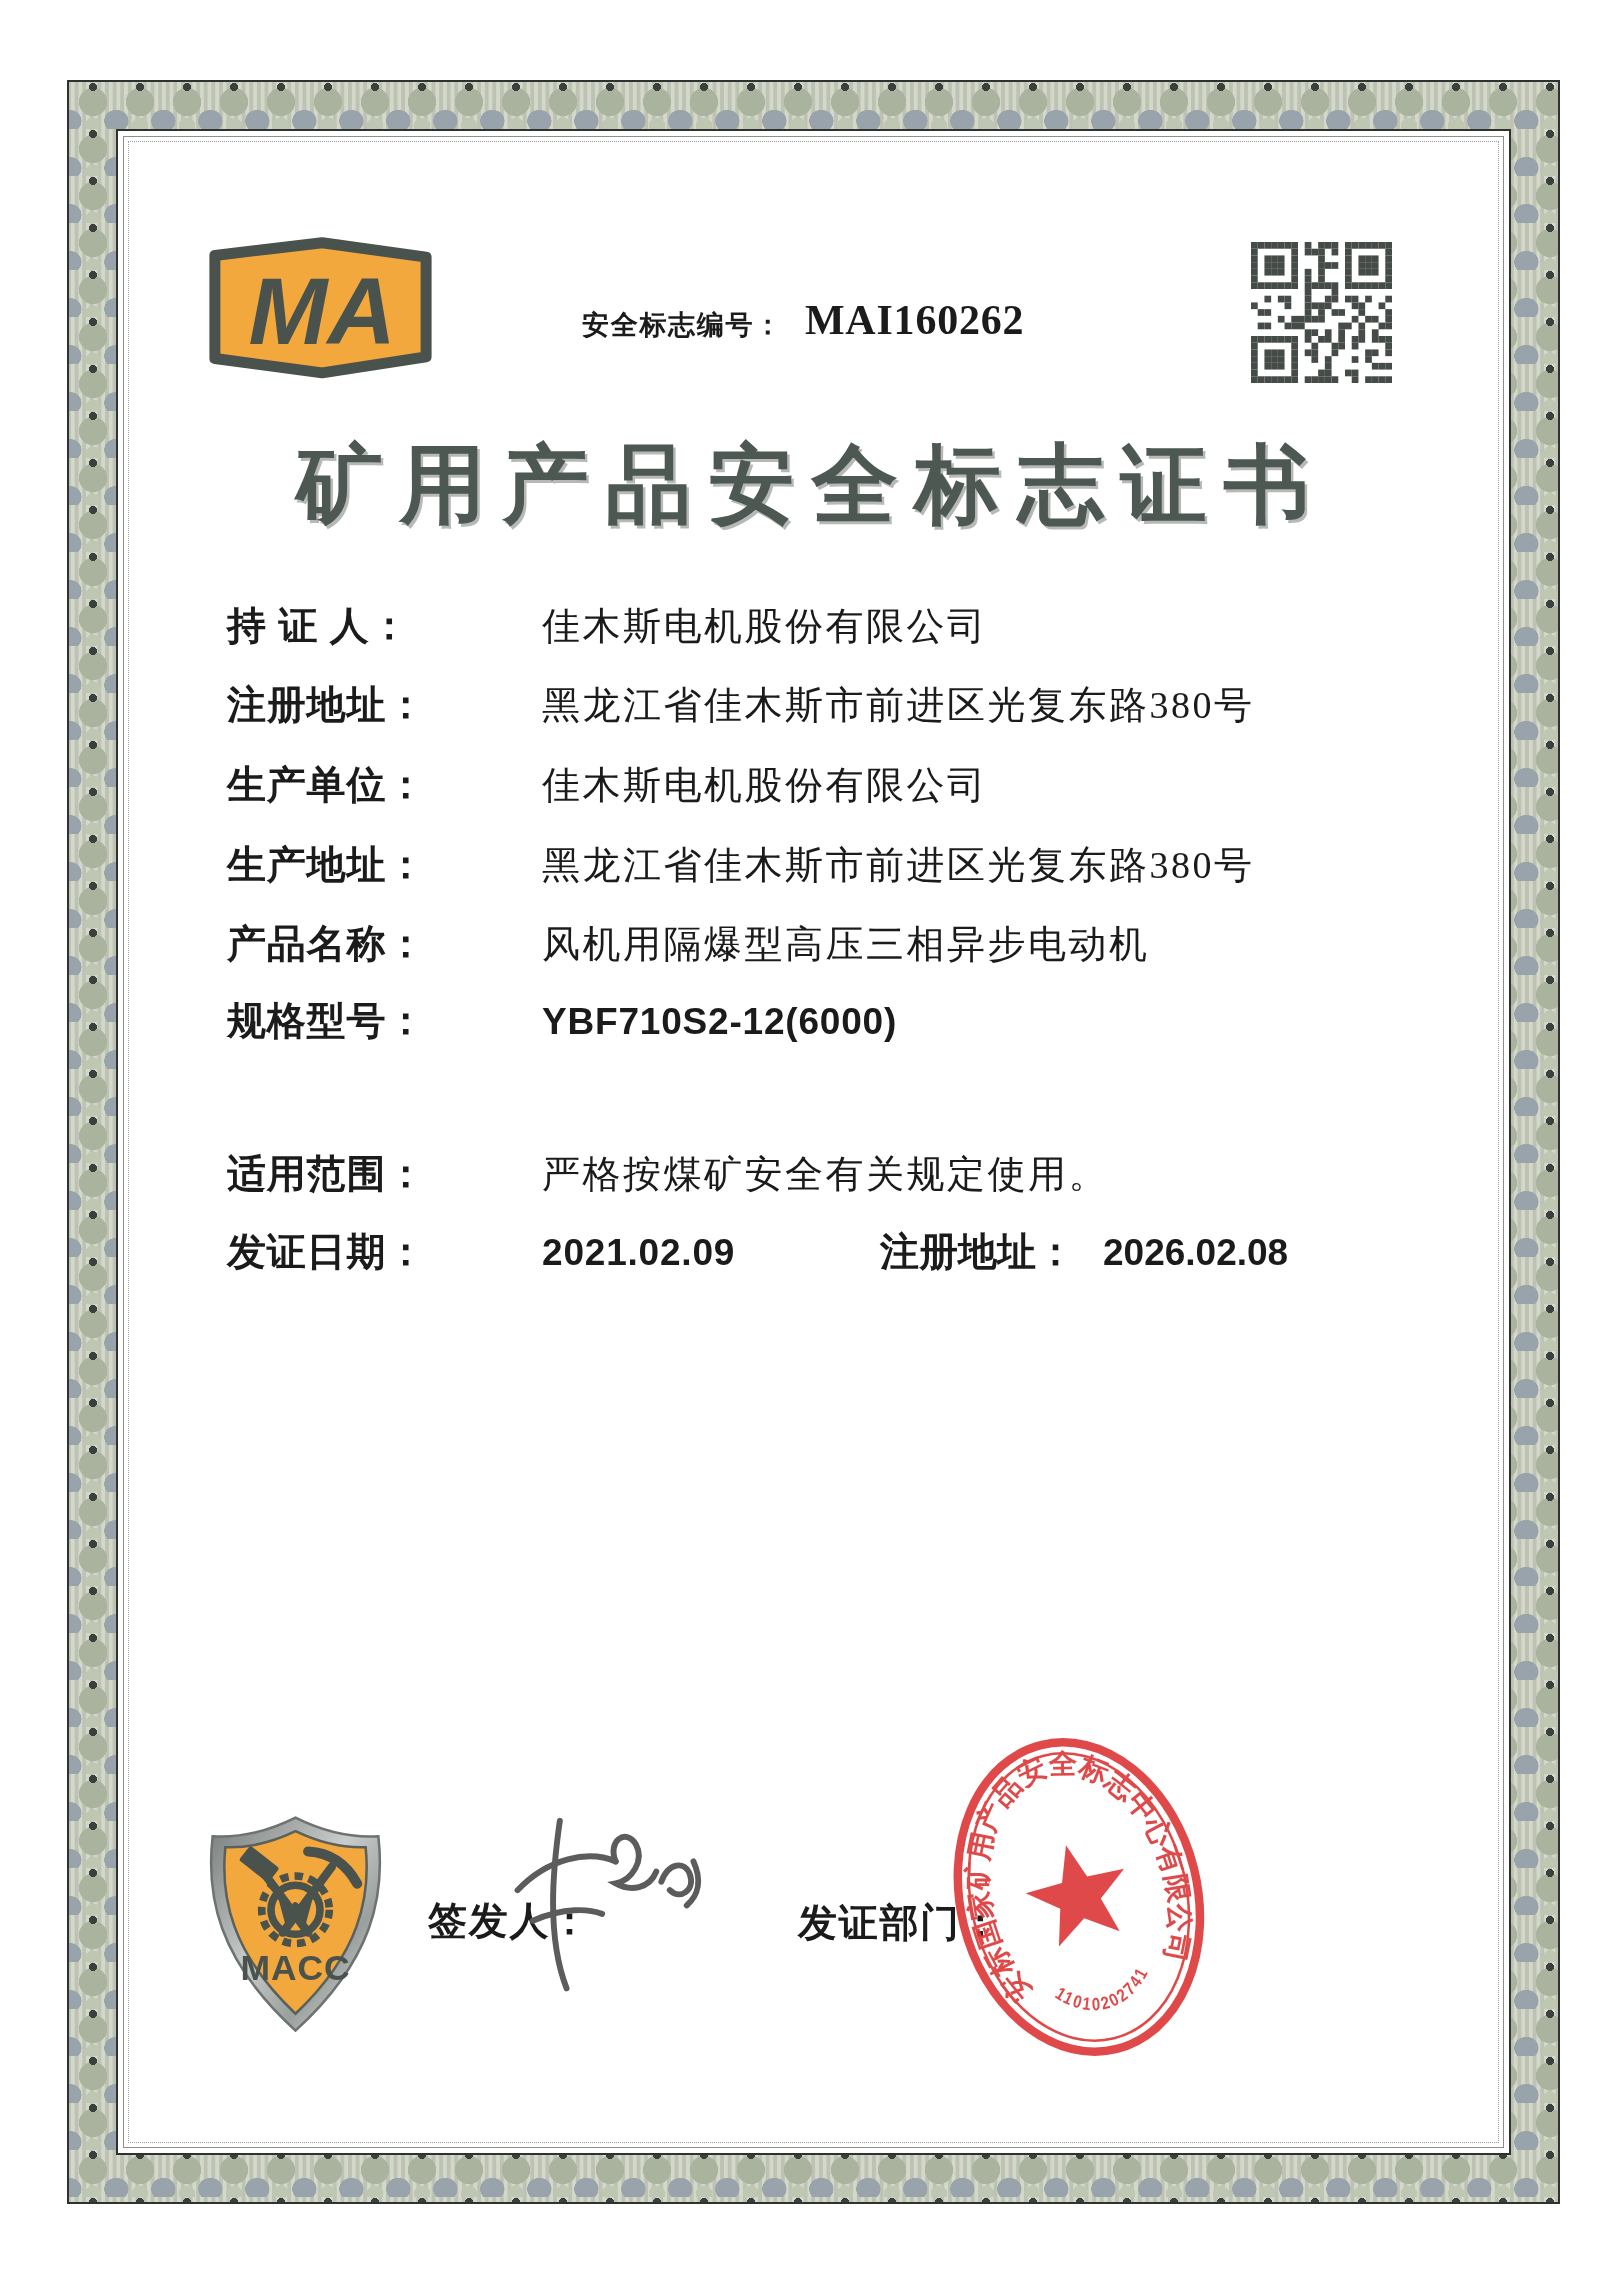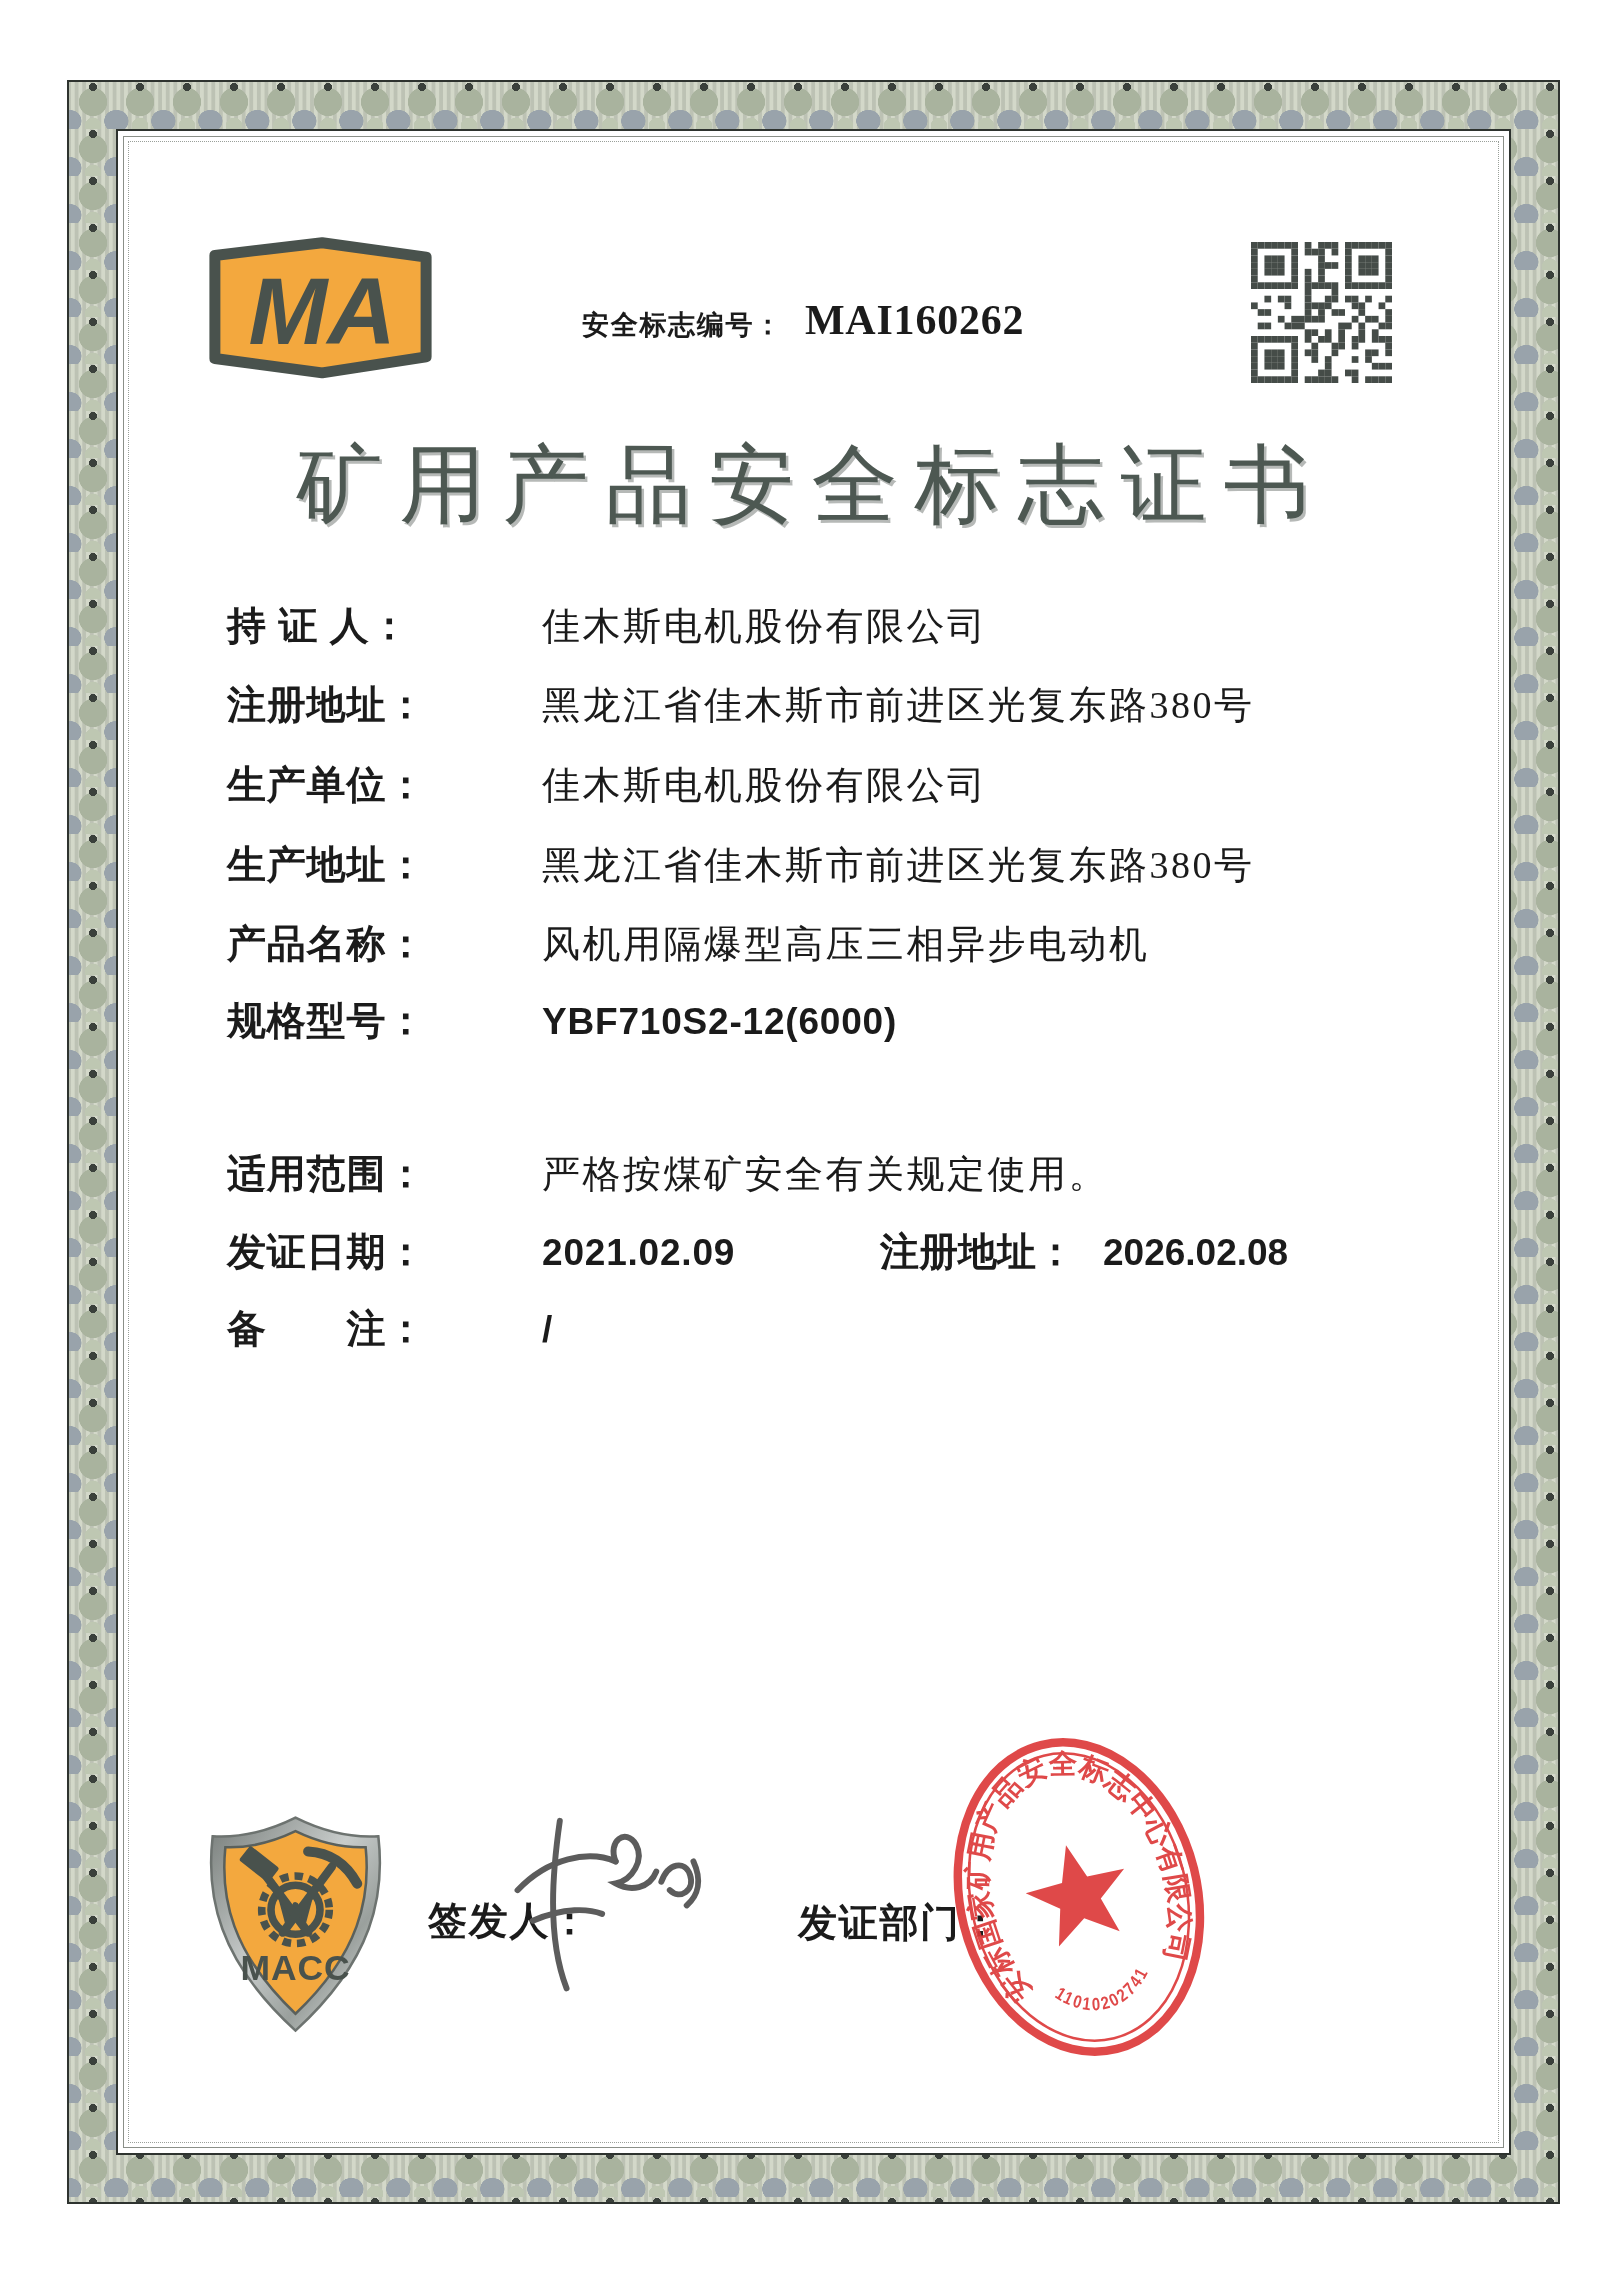--- a/index.html
+++ b/index.html
@@ -25,21 +25,21 @@
 
   
   .ma-logo{position:absolute;left:208px;top:236px;width:225px;height:147px;}
   .mark-line{position:absolute;left:582px;top:296px;white-space:nowrap;}
   .mark-label{font-size:27px;font-weight:700;letter-spacing:1.7px;}
   .mark-value{font-family:"Liberation Serif",serif;font-size:42px;font-weight:700;margin-left:22px;letter-spacing:0.8px;}
   .qr{position:absolute;left:1251px;top:242px;width:141px;height:141px;}
   .qr svg rect{fill:#454c48;}
 
   .title{position:absolute;left:110px;right:110px;top:427px;text-align:center;
-         font-family:"Liberation Serif",serif;font-weight:400;font-size:86px;letter-spacing:17px;
+         font-family:"Liberation Serif",serif;font-weight:700;font-size:86px;letter-spacing:17px;
          color:#4d5852;text-shadow:2.5px 2.5px 0 rgba(45,55,50,.35);white-space:nowrap;}
 
   
   .row{position:absolute;left:227px;white-space:nowrap;font-size:39px;line-height:47px;}
   .lbl{display:inline-block;width:315px;font-weight:700;letter-spacing:0.8px;vertical-align:baseline;}
   .val-cn{font-family:"Liberation Serif",serif;font-weight:400;font-size:38px;letter-spacing:2.5px;}
   .val-alnum{font-weight:700;font-size:37px;letter-spacing:0.8px;}
   .row-std .lbl{width:auto;margin-right:24px;}
   .row-std .val-alnum{font-size:34px;}
   .row-date .val-alnum{display:inline-block;width:338px;}
@@ -318,22 +318,20 @@
   <div class="row" style="top:841px">
     <span class="lbl">生产地址：</span><span class="val-cn">黑龙江省佳木斯市前进区光复东路380号</span></div>
   <div class="row" style="top:920px">
     <span class="lbl">产品名称：</span><span class="val-cn">风机用隔爆型高压三相异步电动机</span></div>
   <div class="row" style="top:997px">
     <span class="lbl">规格型号：</span><span class="val-alnum">YBF710S2-12(6000)</span></div>
   <div class="row" style="top:1150px">
     <span class="lbl">适用范围：</span><span class="val-cn">严格按煤矿安全有关规定使用。</span></div>
   <div class="row row-date" style="top:1228px">
     <span class="lbl">发证日期：</span><span class="val-alnum">2021.02.09</span><span class="lbl2">注册地址：</span><span class="val2">2026.02.08</span></div>
-  <div class="row" style="top:1305px">
-    <span class="lbl">备　　注：</span><span class="val-alnum">/</span></div>
 
 
   <div class="macc">
     <svg viewBox="0 0 226 262" width="191" height="222">
       <defs>
         <linearGradient id="metal" x1="0" y1="0" x2="1" y2="1">
           <stop offset="0" stop-color="#777d7a"></stop>
             <stop offset=".45" stop-color="#c8cccb"></stop>
           <stop offset=".7" stop-color="#9aa09d"></stop>
             <stop offset="1" stop-color="#e7e9e8"></stop>

